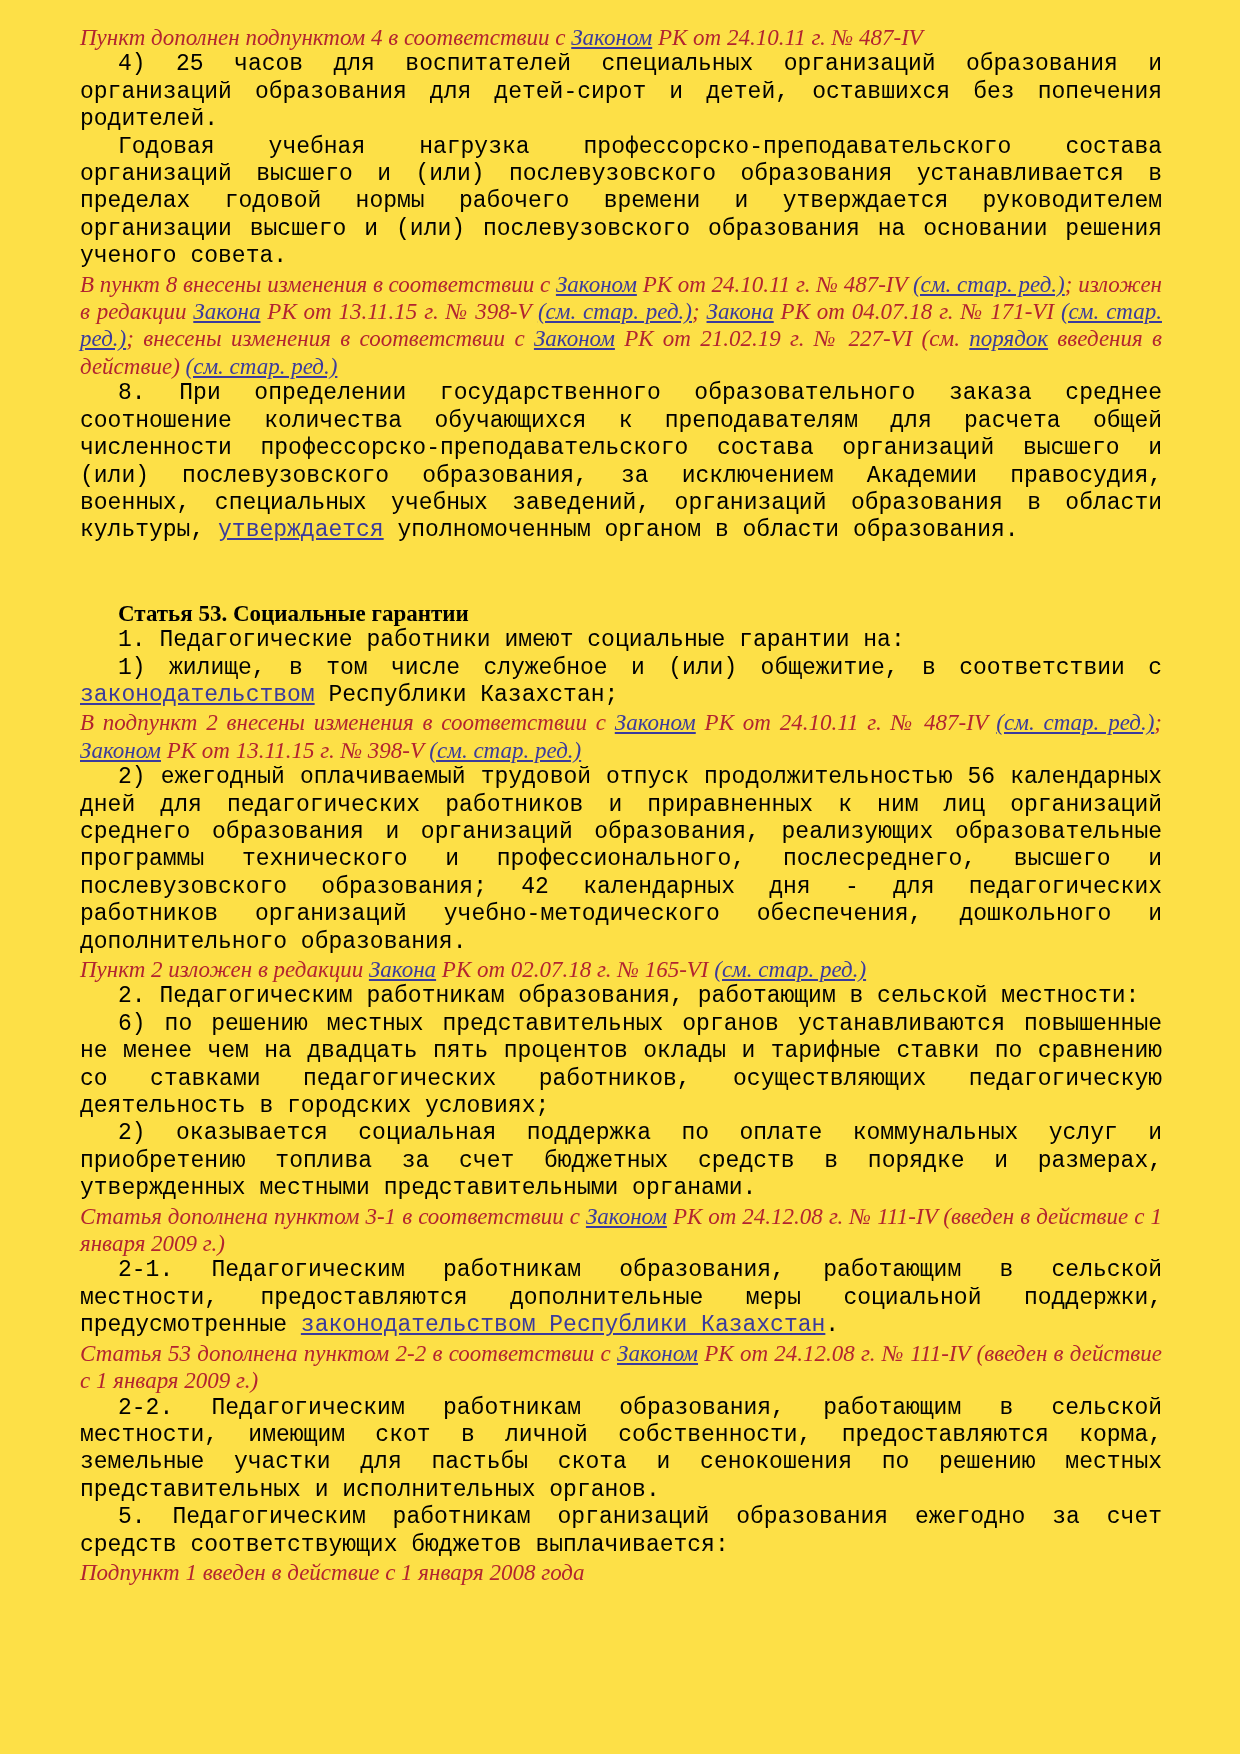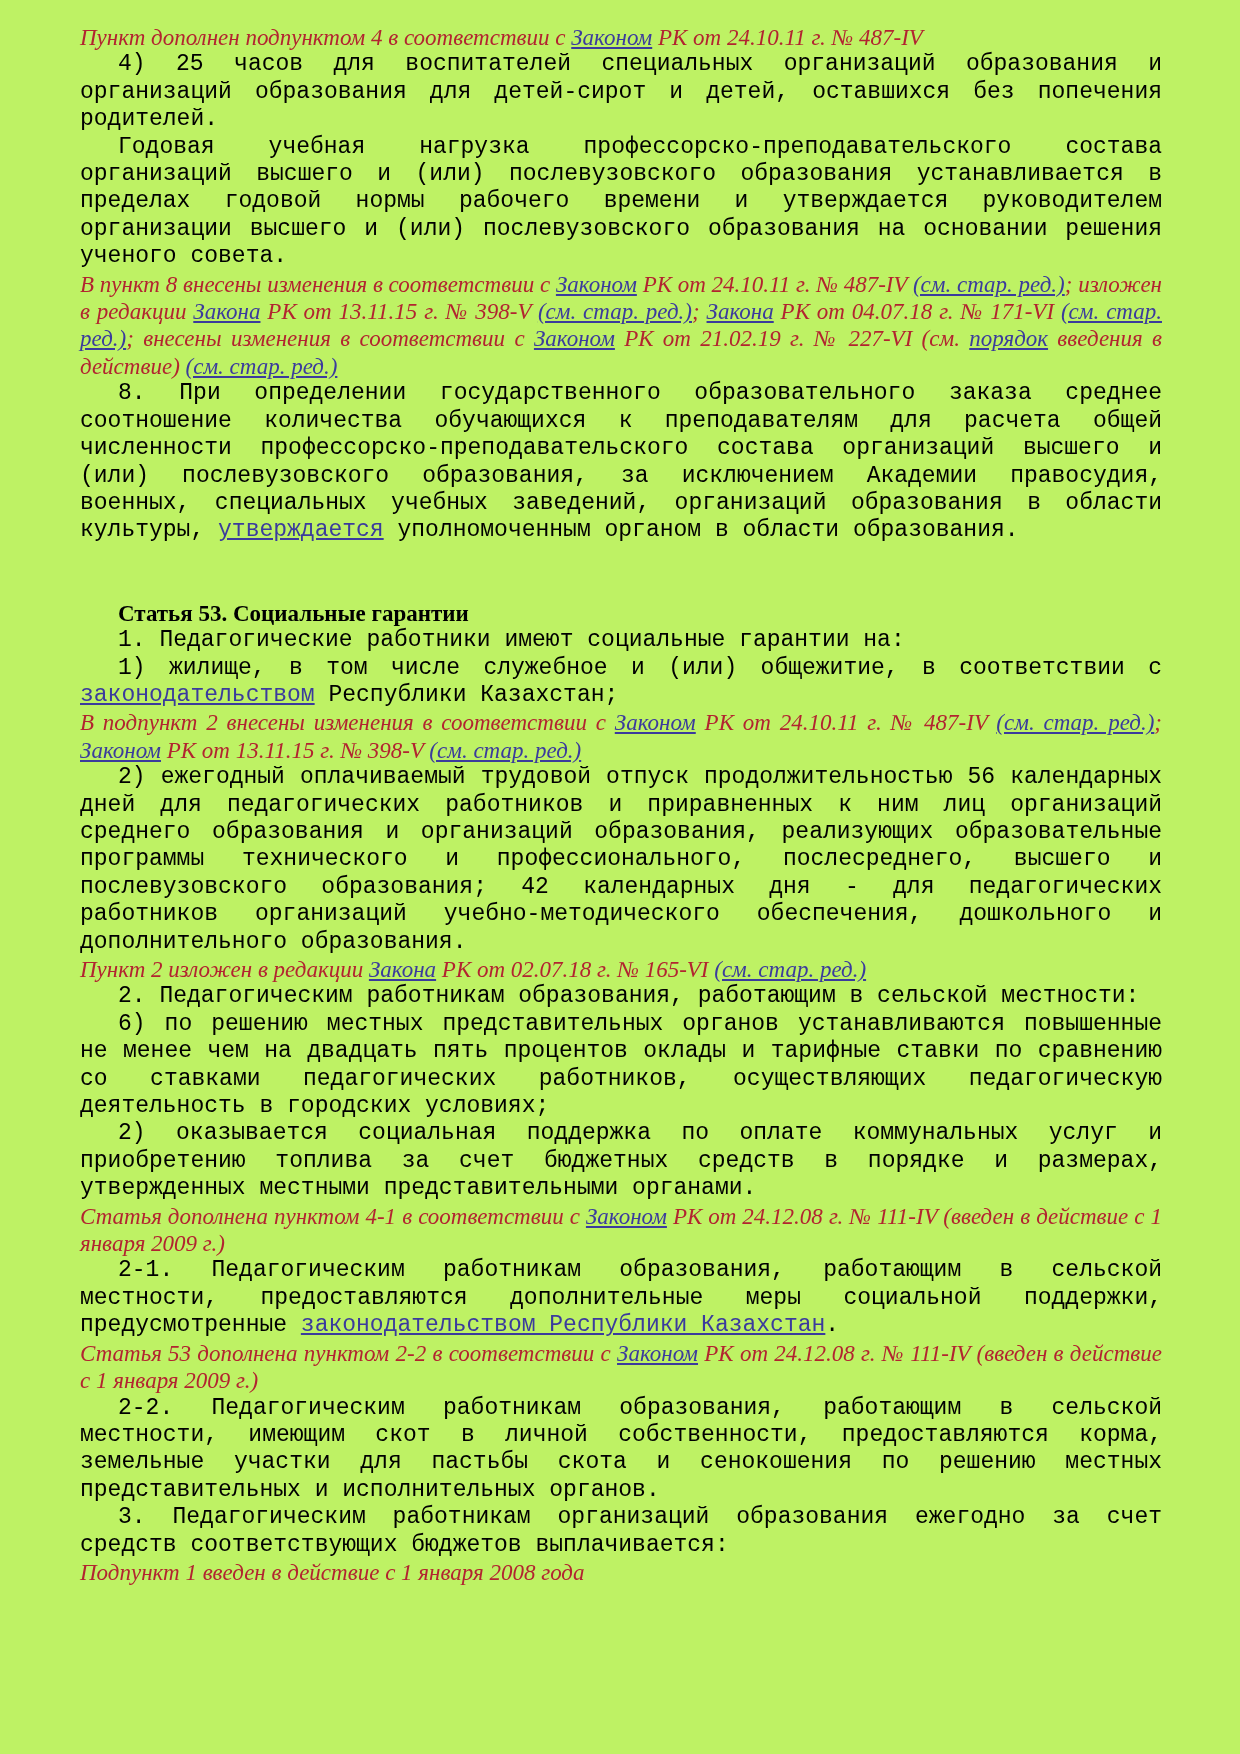--- a/index.html
+++ b/index.html
@@ -11,21 +11,21 @@
     width: 1240px;
     min-height: 1754px;
     font-family: "Liberation Serif", "DejaVu Serif", serif;
     color: #000000;
   }
   .page {
     box-sizing: border-box;
     width: 1240px;
     min-height: 1754px;
     padding: 24px 78px 40px 80px;
-    background: #bef264;
+    background: #fde047;
   }
   .doc {
     font-size: 23px;
     line-height: 27.4px;
   }
   .doc p {
     margin: 0;
     padding: 0;
     text-align: justify;
   }
@@ -67,20 +67,20 @@
       <p class="body"><span>8. При определении государственного образовательного заказа среднее соотношение количества обучающихся к преподавателям для расчета общей численности профессорско-преподавательского состава организаций высшего и (или) послевузовского образования, за исключением Академии правосудия, военных, специальных учебных заведений, организаций образования в области культуры, </span><a class="link" href="#">утверждается</a><span> уполномоченным органом в области образования.</span></p>
       <p class="heading"><span>Статья 53. Социальные гарантии</span></p>
       <p class="body"><span>1. Педагогические работники имеют социальные гарантии на:</span></p>
       <p class="body"><span>1) жилище, в том числе служебное и (или) общежитие, в соответствии с </span><a class="link" href="#">законодательством</a><span> Республики Казахстан;</span></p>
       <p class="amendment"><span>В подпункт 2 внесены изменения в соответствии с </span><a class="link" href="#">Законом</a><span> РК от 24.10.11 г. № 487-IV </span><a class="link" href="#">(см. стар. ред.)</a><span>; </span><a class="link" href="#">Законом</a><span> РК от 13.11.15 г. № 398-V </span><a class="link" href="#">(см. стар. ред.)</a></p>
       <p class="body"><span>2) ежегодный оплачиваемый трудовой отпуск продолжительностью 56 календарных дней для педагогических работников и приравненных к ним лиц организаций среднего образования и организаций образования, реализующих образовательные программы технического и профессионального, послесреднего, высшего и послевузовского образования; 42 календарных дня - для педагогических работников организаций учебно-методического обеспечения, дошкольного и дополнительного образования.</span></p>
       <p class="amendment"><span>Пункт 2 изложен в редакции </span><a class="link" href="#">Закона</a><span> РК от 02.07.18 г. № 165-VI </span><a class="link" href="#">(см. стар. ред.)</a></p>
       <p class="body"><span>2. Педагогическим работникам образования, работающим в сельской местности:</span></p>
       <p class="body"><span>6) по решению местных представительных органов устанавливаются повышенные не менее чем на двадцать пять процентов оклады и тарифные ставки по сравнению со ставками педагогических работников, осуществляющих педагогическую деятельность в городских условиях;</span></p>
       <p class="body"><span>2) оказывается социальная поддержка по оплате коммунальных услуг и приобретению топлива за счет бюджетных средств в порядке и размерах, утвержденных местными представительными органами.</span></p>
-      <p class="amendment"><span>Статья дополнена пунктом 4-1 в соответствии с </span><a class="link" href="#">Законом</a><span> РК от 24.12.08 г. № 111-IV (введен в действие с 1 января 2009 г.)</span></p>
+      <p class="amendment"><span>Статья дополнена пунктом 3-1 в соответствии с </span><a class="link" href="#">Законом</a><span> РК от 24.12.08 г. № 111-IV (введен в действие с 1 января 2009 г.)</span></p>
       <p class="body"><span>2-1. Педагогическим работникам образования, работающим в сельской местности, предоставляются дополнительные меры социальной поддержки, предусмотренные </span><a class="link" href="#">законодательством Республики Казахстан</a><span>.</span></p>
       <p class="amendment"><span>Статья 53 дополнена пунктом 2-2 в соответствии с </span><a class="link" href="#">Законом</a><span> РК от 24.12.08 г. № 111-IV (введен в действие с 1 января 2009 г.)</span></p>
       <p class="body"><span>2-2. Педагогическим работникам образования, работающим в сельской местности, имеющим скот в личной собственности, предоставляются корма, земельные участки для пастьбы скота и сенокошения по решению местных представительных и исполнительных органов.</span></p>
-      <p class="body"><span>3. Педагогическим работникам организаций образования ежегодно за счет средств соответствующих бюджетов выплачивается:</span></p>
+      <p class="body"><span>5. Педагогическим работникам организаций образования ежегодно за счет средств соответствующих бюджетов выплачивается:</span></p>
       <p class="amendment"><span>Подпункт 1 введен в действие с 1 января 2008 года</span></p>
     </div>
 </div>
 
 </body></html>

